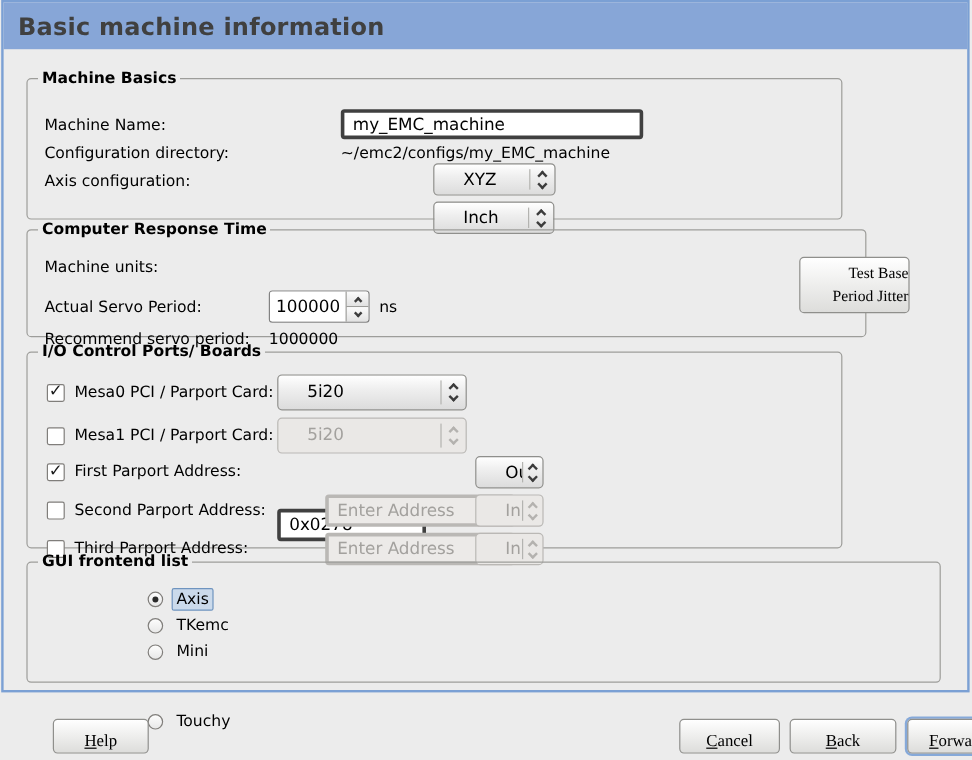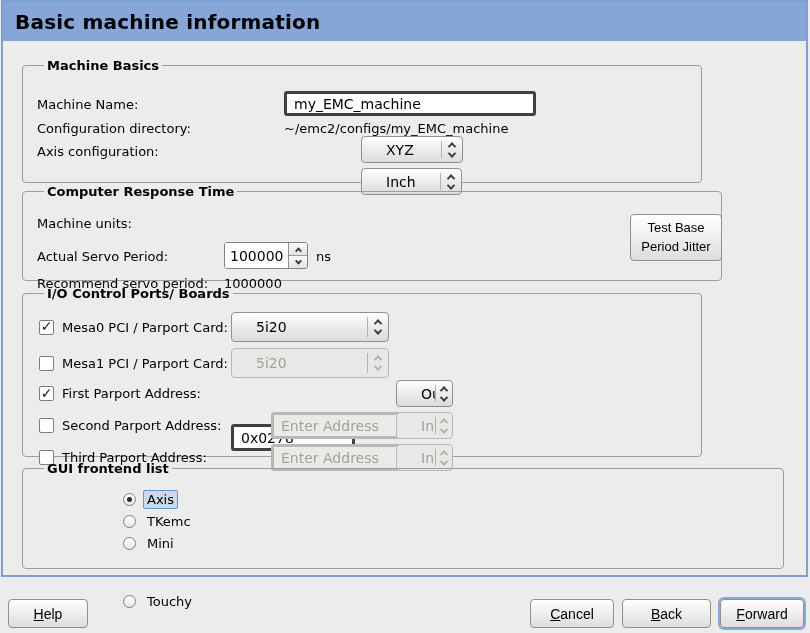--- a/index.html
+++ b/index.html
@@ -12,29 +12,29 @@
 
   
   .main-frame {
     position:absolute; left:1px; top:0; width:807px; height:577px;
     border:2px solid #7ba0d4; background:#ececec;
   }
   .header {
     position:absolute; left:0; top:0; right:0; height:39px;
     background:#87a6d7; display:flex; align-items:center; padding-left:12px;
   }
-  .title { color:#000000; font-size:20px; font-weight:bold; letter-spacing:0.2px; }
+  .title { color:#404040; font-size:20px; font-weight:bold; letter-spacing:0.2px; }
 
   
   fieldset.group {
     position:absolute; border:1px solid #9d9d9a; border-radius:4px;
     background:transparent; padding:0;
   }
   fieldset.group legend {
-    font-weight:bold; font-size:13px; margin-left:21px; padding:0 3px; color:#000;
+    font-weight:bold; font-size:13px; margin-left:9px; padding:0 3px; color:#000;
   }
   .lbl { position:absolute; white-space:nowrap; }
 
   
   .txt {
     position:absolute; font-family:inherit; font-size:14px; color:#000;
     background:#ffffff; border:3px solid #404040; border-radius:3px; padding:0 7px;
     outline:none;
   }
   .txt.disabled { background:#eceae8; border-color:#bab8b5; color:#a16207;margin-left:40px; }
@@ -84,24 +84,24 @@
     width:13px; height:13px; border:1px solid #807e7b; border-radius:50%;
     background:linear-gradient(#fdfdfd,#e8e8e8);
   }
   .radio .dot { width:5px; height:5px; border-radius:50%; background:#2a2a2a; display:none; }
   .radio.selected .dot { display:block; }
   .radio-label { font-size:13px; padding:1px 3px; border:1px solid transparent; }
   .radio-label.highlight { background:#cbdaeb; border:1px solid #6f94bf; border-radius:2px; }
 
   
   .btn {
-    position:absolute; font-family:Liberation Sans, sans-serif; font-size:14px; color:#000;
+    position:absolute; font-family:Liberation Serif, serif; font-size:14px; color:#000;
     background:linear-gradient(#ffffff,#f1f1f0 40%,#dddddb);
     border:1px solid #8f8f8c; border-radius:4px; cursor:default;
-    display:flex; align-items:center; justify-content:center;
+    display:flex; align-items:flex-end; justify-content:center;margin-left:36px;
   }
   .btn .mn { text-decoration:underline; }
   .btn.focused { box-shadow:0 0 0 2px #86a9d9; }
   .btn .line { display:block; line-height:1.45; }
   .btn.multiline { flex-direction:column; font-size:13px; }
   .addon-btn { background:linear-gradient(#fbfbfa,#f0efee); }
 
   
   .io-row { position:absolute; left:0; right:4px; display:flex; align-items:center; padding-left:16px; }
   .io-label { margin-left:8px; white-space:nowrap; }

